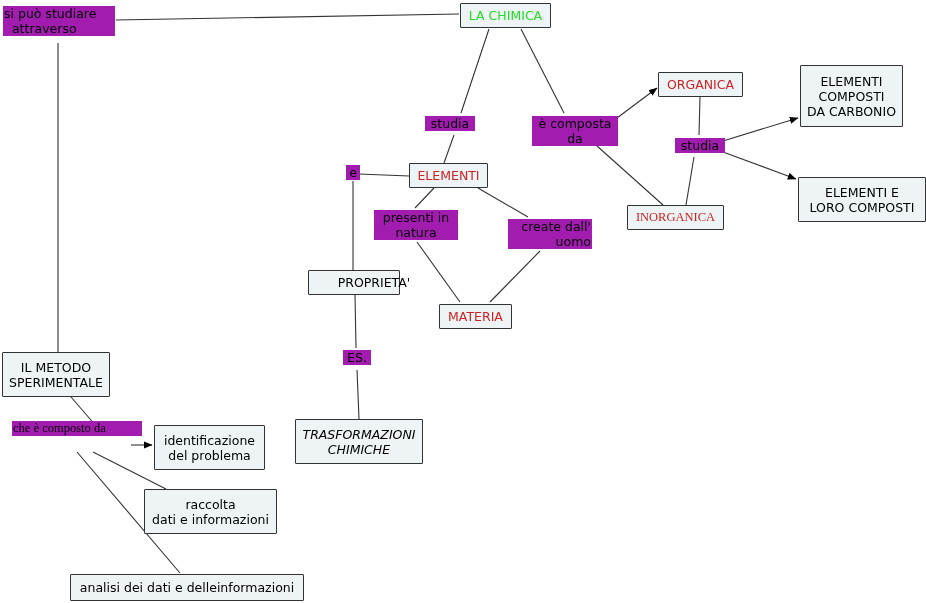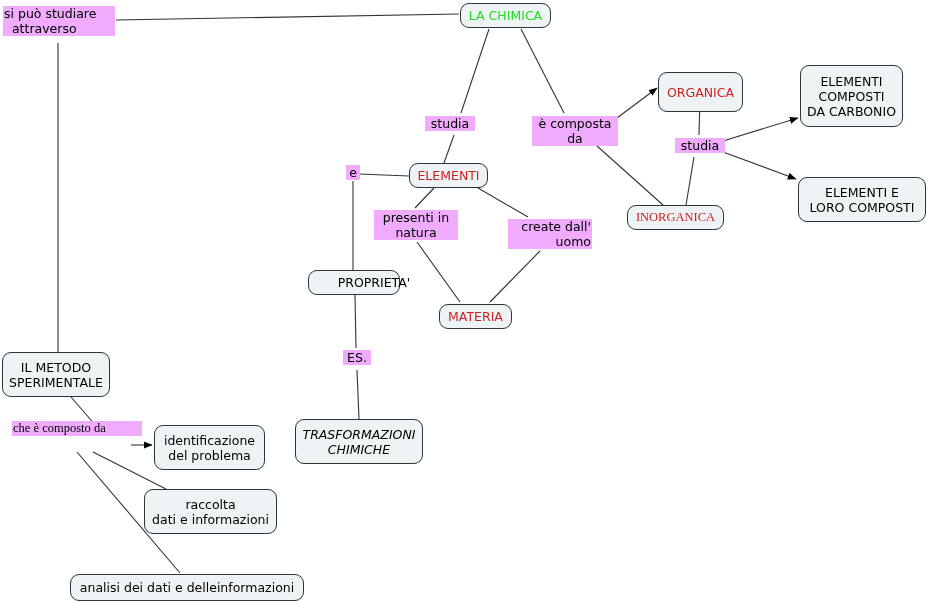--- a/index.html
+++ b/index.html
@@ -20,42 +20,42 @@
     left: 0;
     top: 0;
     width: 926px;
     height: 603px;
   }
   .node {
     position: absolute;
     box-sizing: border-box;
     background: #eef3f5;
     border: 1px solid #333333;
-    border-radius: 9px;
+    border-radius: 1px;
     display: flex;
     align-items: center;
     justify-content: center;
     text-align: center;
     font-size: 12.5px;
     line-height: 15px;
     color: #000000;
     white-space: pre;
     padding: 2px 6px;
     z-index: 3;
   }
   .node.green { color: #22dd22; }
   .node.red   { color: #cc2222; }
   .linklabel {
     position: absolute;
     font-size: 12.5px;
     line-height: 15px;
     color: #000000;
     text-align: center;
     white-space: pre;
-    background: #f0abfc;
+    background: #a21caf;
     z-index: 2;
     padding: 0 1px;
   }
   .linklabel.left { text-align: left; }
 </style>
 </head>
 <body>
 
 <div id="canvas">
 
@@ -111,21 +111,21 @@
 
       <line x1="93" y1="452" x2="166" y2="489"></line>
 
       <line x1="77" y1="452" x2="180" y2="573"></line>
     </g>
   </svg>
 
   <div id="nodes">
       <div class="node green" style="left: 460px; top: 3px; width: 91px; height: 25px;">LA CHIMICA</div>
       <div class="node red" style="left: 409px; top: 163px; width: 79px; height: 25px;">ELEMENTI</div>
-      <div class="node red" style="left: 658px; top: 72px; width: 85px; height: 40px; text-align: center;">ORGANICA</div>
+      <div class="node red" style="left: 658px; top: 72px; width: 85px; height: 25px; text-align: center;">ORGANICA</div>
       <div class="node red" style="left: 627px; top: 205px; width: 97px; height: 25px; font-family: Liberation Serif, serif;">INORGANICA</div>
       <div class="node black" style="left: 800px; top: 65px; width: 103px; height: 62px;">ELEMENTI
 COMPOSTI
 DA CARBONIO</div>
       <div class="node black" style="left: 798px; top: 177px; width: 128px; height: 45px;">ELEMENTI E
 LORO COMPOSTI</div>
       <div class="node black" style="left: 308px; top: 270px; width: 92px; height: 25px; padding-left: 46px;">PROPRIETA'</div>
       <div class="node red" style="left: 439px; top: 304px; width: 73px; height: 25px;">MATERIA</div>
       <div class="node black" style="left: 295px; top: 419px; width: 128px; height: 45px; font-style: italic;">TRASFORMAZIONI
 CHIMICHE</div>

